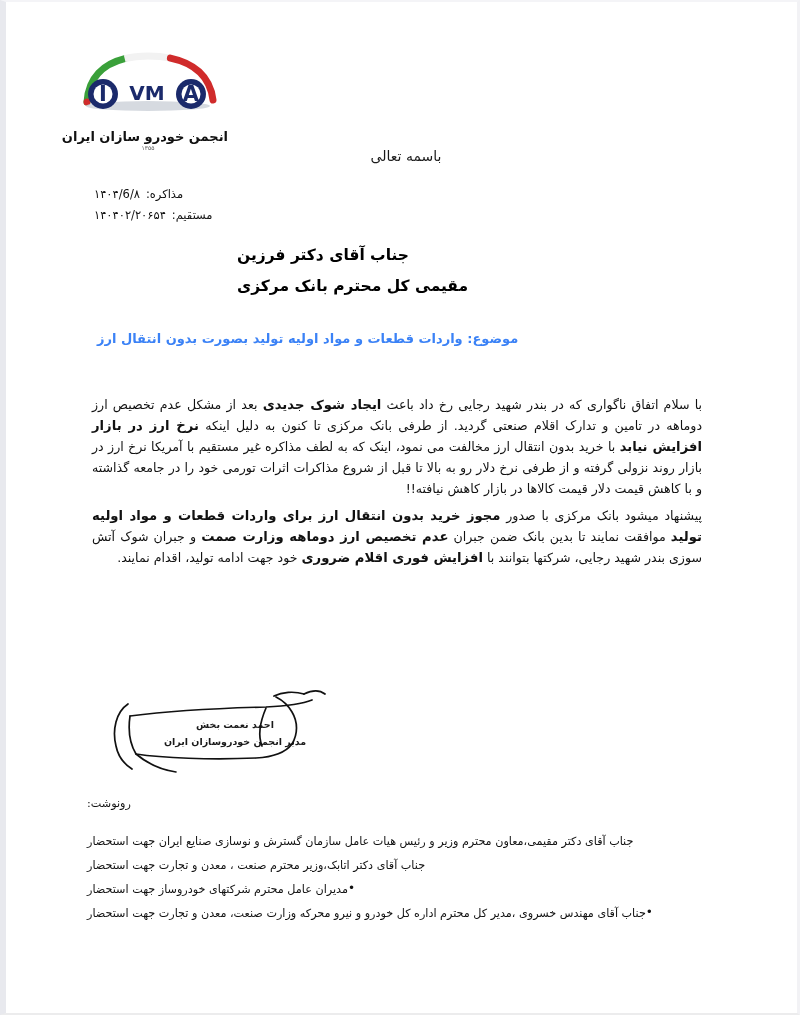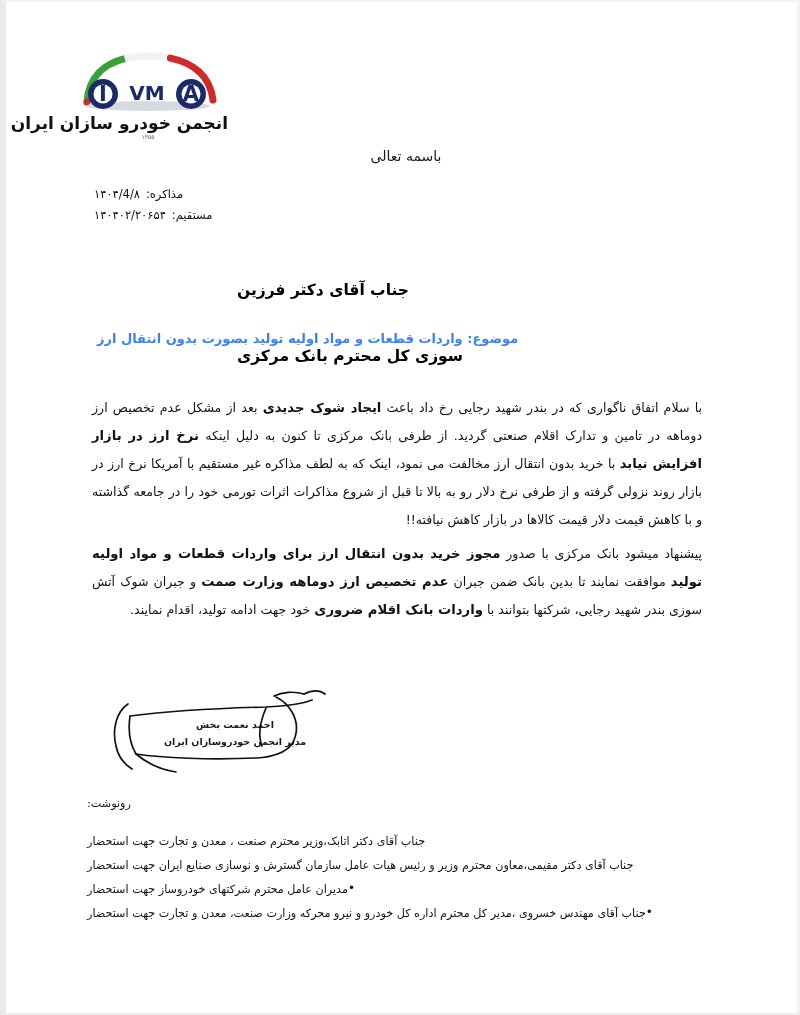--- a/index.html
+++ b/index.html
@@ -24,22 +24,22 @@
   }
 
   
   .logo-block{
     position:absolute;left:62px;top:48px;width:160px;text-align:center;
   }
   .logo-mark{
     position:relative;width:150px;height:62px;margin:0 auto;
   }
   .logo-sub{
-    font-size:17px;font-weight:700;color:#111;letter-spacing:.2px;
-    margin-top:1px;white-space:nowrap;direction:rtl;text-align:right;
+    font-size:13px;font-weight:700;color:#111;letter-spacing:.2px;
+    margin-top:17px;white-space:nowrap;direction:rtl;text-align:right;
   }
   .logo-year{
     font-size:6px;color:#555;margin-top:0px;letter-spacing:1px;
   }
 
   
   .basmala{
     position:absolute;top:146px;left:0;width:800px;text-align:center;
     font-size:14px;direction:rtl;color:#1a1a1a;
   }
@@ -50,34 +50,34 @@
   .meta-row{display:block;white-space:nowrap;}
   .meta-label{font-weight:400;}
   .meta-val{margin-inline-start:6px;}
 
   
   .addressee{
     position:absolute;top:238px;right:120px;width:440px;
     direction:rtl;text-align:left;
     font-size:15.5px;font-weight:700;line-height:31px;color:#000;
   }
-  .addressee div{white-space:nowrap;margin-top:35px;}
+  .addressee div{white-space:nowrap;}
 
   
   .subject{
     position:absolute;top:329px;right:100px;width:600px;
     direction:rtl;text-align:left;
     font-size:13px;font-weight:700;color:#3b82f6;white-space:nowrap;
   }
 
   
   .body{
     position:absolute;top:392px;right:95px;width:610px;
     direction:rtl;text-align:justify;
-    font-size:12.6px;line-height:28px;color:#111;
+    font-size:12.6px;line-height:21px;color:#111;
   }
   .body p{margin:0 0 6px 0;text-align:justify;text-align-last:right;}
   .body b{font-weight:700;font-size:13.2px;}
 
   
   .sig-wrap{
     position:absolute;top:690px;left:100px;width:300px;height:90px;
   }
   .sig-text{
     position:absolute;top:24px;left:14px;width:230px;
@@ -127,41 +127,41 @@
       </svg>
     </div>
     <div class="logo-sub">انجمن خودرو سازان ایران</div>
     <div class="logo-year">۱۳۵۵</div>
   </div>
 
   <div class="basmala">باسمه تعالی</div>
 
   <div class="meta">
     <div class="meta-row">
-      <span class="meta-label">مذاکره:</span><span class="meta-val">۱۴۰۴/4/۸</span>
+      <span class="meta-label">مذاکره:</span><span class="meta-val">۱۴۰۴/6/۸</span>
     </div>
     <div class="meta-row">
       <span class="meta-label">مستقیم:</span><span class="meta-val">۱۴۰۴۰۲/۲۰۶۵۴</span>
     </div>
   </div>
 
   <div class="addressee">
     <div>جناب آقای دکتر فرزین</div>
-    <div>سوزی کل  محترم بانک مرکزی</div>
+    <div>مقیمی کل  محترم بانک مرکزی</div>
   </div>
 
   <div class="subject">
     <span>موضوع:</span>
     <span>واردات قطعات و مواد اولیه تولید بصورت بدون انتقال ارز</span>
   </div>
 
   <div class="body">
     <p><span>با سلام  اتفاق ناگواری که در بندر  شهید رجایی  رخ داد  باعث </span><b>ایجاد شوک  جدیدی</b><span> بعد از مشکل  عدم  تخصیص ارز دوماهه در تامین  و تدارک اقلام صنعتی  گردید. از طرفی بانک مرکزی  تا کنون  به دلیل  اینکه </span><b>نرخ ارز در بازار  افزایش نیابد</b><span> با خرید بدون انتقال ارز  مخالفت می  نمود، اینک که  به لطف  مذاکره غیر مستقیم  با آمریکا نرخ ارز  در بازار  روند نزولی  گرفته  و از طرفی  نرخ دلار  رو به بالا تا قبل از شروع  مذاکرات اثرات تورمی  خود را در جامعه گذاشته  و با کاهش قیمت  دلار  قیمت کالاها  در بازار  کاهش نیافته!!</span></p>
 
-    <p><span>پیشنهاد میشود بانک مرکزی با صدور </span><b>مجوز خرید  بدون انتقال ارز برای  واردات قطعات و مواد  اولیه تولید</b><span> موافقت نمایند تا بدین بانک ضمن جبران </span><b>عدم تخصیص ارز دوماهه وزارت صمت</b><span> و جبران  شوک  آتش سوزی بندر شهید رجایی، شرکتها بتوانند با </span><b>واردات  بانک  اقلام ضروری</b><span> خود جهت ادامه تولید، اقدام نمایند.</span></p>
+    <p><span>پیشنهاد میشود بانک مرکزی با صدور </span><b>مجوز خرید  بدون انتقال ارز برای  واردات قطعات و مواد  اولیه تولید</b><span> موافقت نمایند تا بدین بانک ضمن جبران </span><b>عدم تخصیص ارز دوماهه وزارت صمت</b><span> و جبران  شوک  آتش سوزی بندر شهید رجایی، شرکتها بتوانند با </span><b>افزایش  فوری  اقلام ضروری</b><span> خود جهت ادامه تولید، اقدام نمایند.</span></p>
   </div>
 
   <div class="sig-wrap">
     <div class="sig-text">
       <div>احمد نعمت بخش</div>
       <div>مدیر انجمن خودروسازان ایران</div>
     </div>
     <svg class="sig-ink" width="280" height="90" viewBox="0 0 280 90">
       <g fill="none" stroke="#111" stroke-width="1.7" stroke-linecap="round" stroke-linejoin="round">
         <path d="M22 16 C10 24, 6 42, 10 58 C12 68, 18 76, 26 81"></path>
@@ -171,21 +171,21 @@
         <path d="M168 8 C176 4, 188 3, 198 6"></path>
         <path d="M30 66 C42 76, 56 82, 70 84"></path>
         <path d="M160 20 C154 34, 152 48, 156 58"></path>
         <path d="M198 6 C206 2, 214 2, 219 6"></path>
       </g>
     </svg>
   </div>
 
   <div class="cc">
     <div class="cc-title">رونوشت:</div>
+    <div class="cc-plain">جناب آقای دکتر مقیمی،معاون محترم  وزیر و رئیس هیات عامل  سازمان گسترش  و نوسازی صنایع ایران جهت استحضار</div>
     <div class="cc-plain">جناب آقای دکتر  اتابک،وزیر محترم صنعت  ، معدن و تجارت  جهت  استحضار</div>
-    <div class="cc-plain">جناب آقای دکتر مقیمی،معاون محترم  وزیر و رئیس هیات عامل  سازمان گسترش  و نوسازی صنایع ایران جهت استحضار</div>
     <ul class="cc-list">
       <li><span class="bullet">•</span><span>مدیران عامل محترم شرکتهای خودروساز جهت استحضار</span></li>
       <li><span class="bullet">•</span><span>جناب آقای مهندس خسروی ،مدیر کل  محترم اداره  کل خودرو و نیرو محرکه وزارت صنعت، معدن و تجارت جهت استحضار</span></li>
     </ul>
   </div>
 
 </div>
 
 </body></html>

